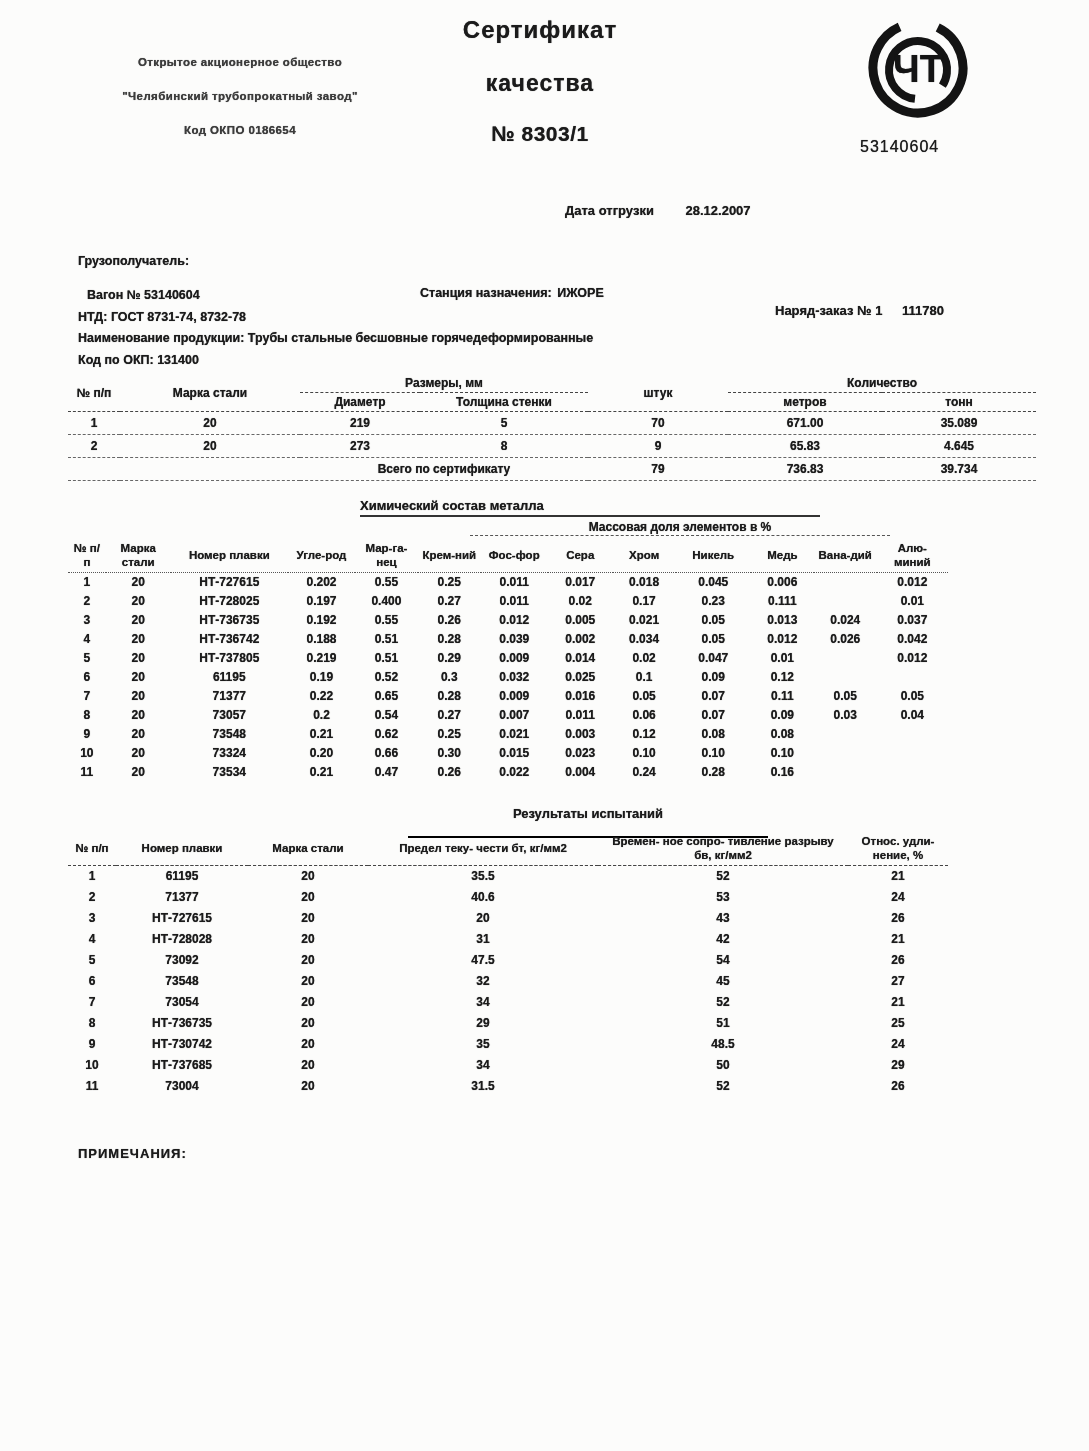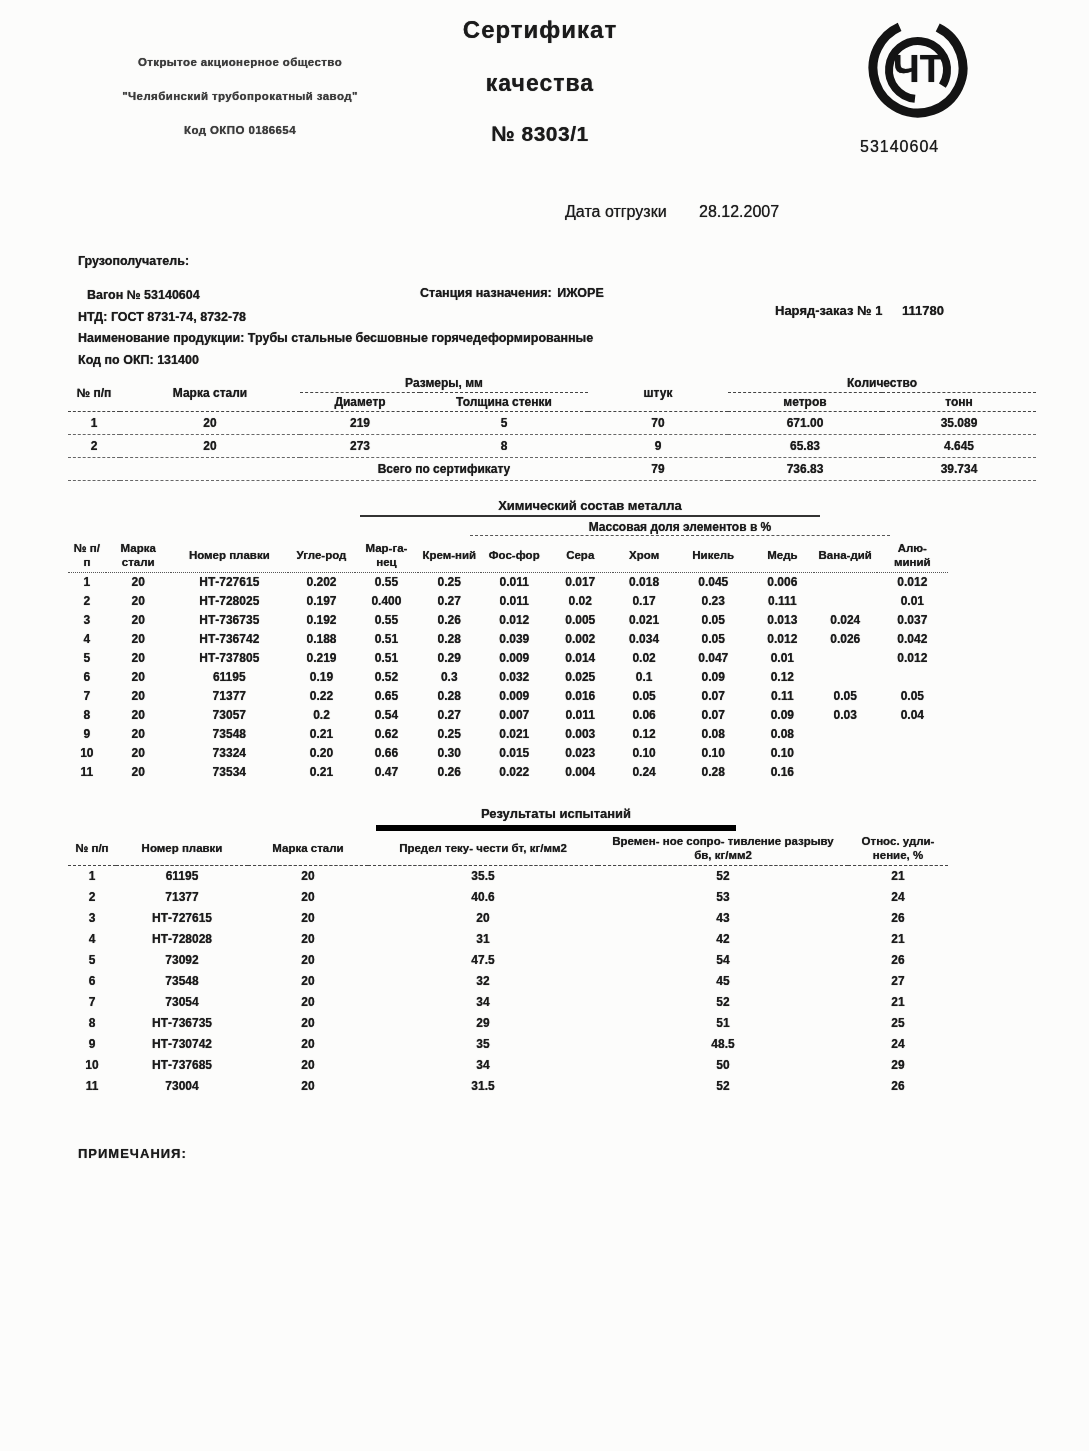--- a/index.html
+++ b/index.html
@@ -14,21 +14,21 @@
   .abs{position:absolute;}
   
   .company{left:80px;top:42px;width:320px;text-align:center;font-size:11.5px;color:#3c3c3c;font-weight:600;letter-spacing:.4px;margin-top:14px;}
   .company div{margin-bottom:22px;}
   .title-block{left:430px;top:16px;width:220px;text-align:center;}
   .title-block .t1{font-size:24px;font-weight:800;letter-spacing:1px;margin-bottom:26px;}
   .title-block .t2{font-size:23px;font-weight:800;letter-spacing:1px;margin-bottom:25px;}
   .title-block .t3{font-size:21px;font-weight:800;letter-spacing:.5px;}
   .logo{left:866px;top:16px;width:104px;height:104px;}
   .logo-number{left:860px;top:138px;font-size:16px;font-weight:400;letter-spacing:1px;}
-  .date-row{left:565px;top:203px;font-size:16px;font-weight:400;}
+  .date-row{left:565px;top:203px;font-size:13px;font-weight:700;}
   .date-row .val{margin-left:28px;}
   .consignee{left:78px;top:254px;font-size:12.5px;font-weight:700;}
   .wagon{left:78px;top:288px;font-size:12.5px;font-weight:700;padding-left:9px;}
   .station{left:420px;top:286px;font-size:12.5px;font-weight:800;}
   .station .val{margin-left:2px;font-weight:700;}
   .order{left:775px;top:303px;font-size:13px;font-weight:800;}
   .order .val{margin-left:16px;}
   .ntd{left:78px;top:310px;font-size:12.5px;font-weight:700;}
   .product{left:78px;top:331px;font-size:12.5px;font-weight:800;}
   .okp{left:78px;top:353px;font-size:12.5px;font-weight:800;}
@@ -37,28 +37,28 @@
   th,td{font-size:12px;text-align:center;padding:2px 4px;vertical-align:middle;}
   th{font-weight:700;}
   td{font-weight:600;}
   
   .sizes-wrap{left:68px;top:374px;width:968px;}
   .sizes-table{width:100%;}
   .sizes-table th{border-bottom:1.5px dashed #444;}
   .sizes-table td{border-bottom:1px dashed #666;padding:4px 4px;}
   .sizes-table .total-label{font-weight:800;}
   
-  .chem-title{left:360px;top:498px;width:460px;text-align:center;font-size:13px;font-weight:800;border-bottom:2px solid #333;padding-bottom:2px;}
+  .chem-title{left:360px;top:498px;width:460px;text-align:left;font-size:13px;font-weight:800;border-bottom:2px solid #333;padding-bottom:2px;}
   .chem-subtitle{left:470px;top:520px;width:420px;text-align:center;font-size:12px;font-weight:700;border-bottom:1px dashed #555;padding-bottom:1px;}
   .chem-wrap{left:68px;top:540px;width:880px;}
   .chem-table{width:100%;}
   .chem-table th{border-bottom:1px dotted #555;font-size:11.5px;line-height:1.2;}
   .chem-table td{padding:2.5px 2px;}
   
-  .res-title{left:376px;top:806px;width:360px;text-align:center;font-size:13px;font-weight:800;border-bottom:6px solid #000000;padding-bottom:4px;}
+  .res-title{left:408px;top:806px;width:360px;text-align:center;font-size:13px;font-weight:800;border-bottom:2px solid #000000;padding-bottom:15px;}
   .res-wrap{left:68px;top:832px;width:880px;}
   .res-table{width:100%;}
   .res-table th{border-bottom:1.5px dashed #444;font-size:11.5px;line-height:1.25;}
   .res-table td{padding:3.5px 2px;}
   .notes{left:78px;top:1146px;font-size:13px;font-weight:800;letter-spacing:1px;}
 </style>
 </head>
 <body>
 
 <div class="abs company">

